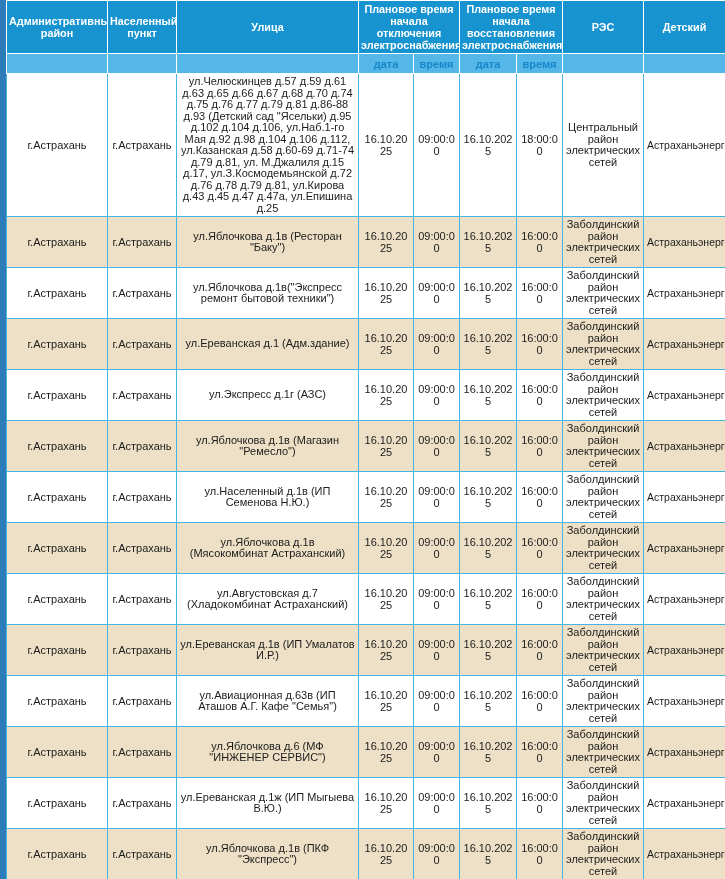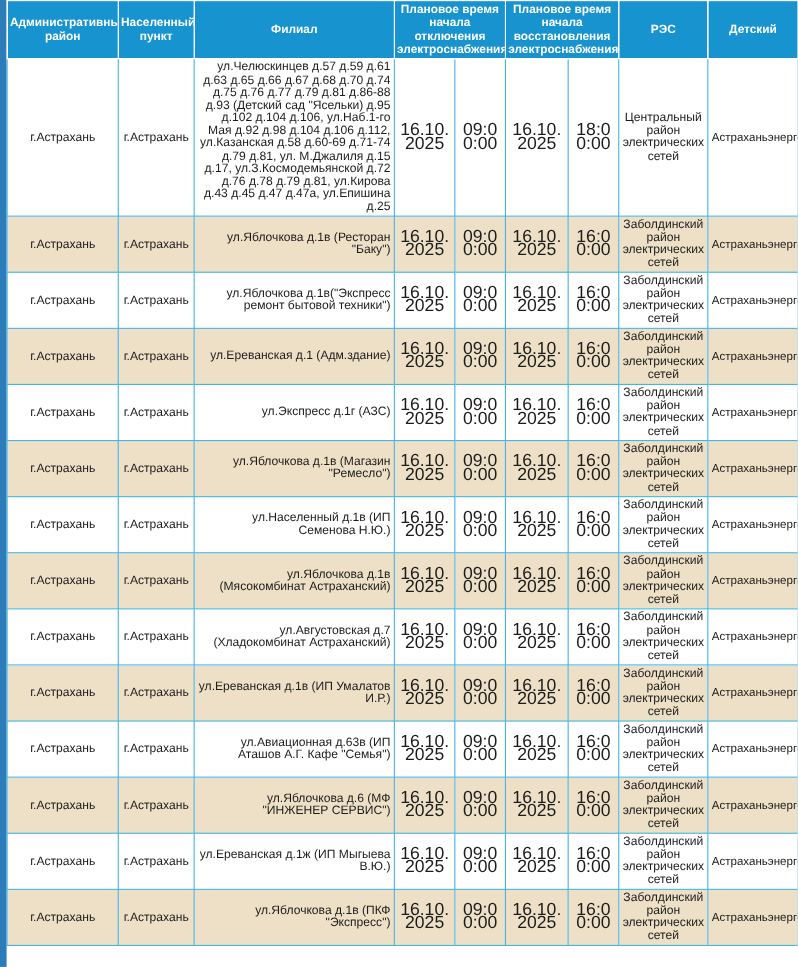--- a/index.html
+++ b/index.html
@@ -36,22 +36,22 @@
     height:20px;font-size:11px;font-weight:bold;padding:1px;
   }
   tbody td{
     border:1px solid var(--border);
     font-size:11px;line-height:12px;color:var(--text);
     text-align:center;vertical-align:middle;
     padding:2px 3px;height:50px;overflow:hidden;
     background:#fff;word-wrap:break-word;
   }
   tbody tr.shade td{background:var(--shade);}
-  td.c-street{line-height:11.5px;text-align:right;}
-  td.c-date,td.c-time{font-size:16px;}
+  td.c-street{line-height:11.5px;}
+  td.c-date,td.c-time{font-size:11px;}
   td.c-branch{font-size:10.5px;white-space:nowrap;}
   td.c-res{font-size:11px;line-height:11.5px;}
 </style>
 </head>
 <body>
 
 <div class="page">
   <div class="left-strip"></div>
   <table class="outage-table">
     <colgroup>
@@ -62,26 +62,37 @@
         <col style="width:46px">
         <col style="width:57px">
       <col style="width:46px">
         <col style="width:81px">
         <col style="width:82px">
     </colgroup>
     <thead>
       <tr class="head-row">
         <th>Административный район</th>
         <th>Населенный пункт</th>
-        <th>Филиал</th>
+        <th>Улица</th>
         <th colspan="2">Плановое время начала отключения электроснабжения</th>
         <th colspan="2">Плановое время начала восстановления электроснабжения</th>
         <th>РЭС</th>
         <th>Детский</th>
       </tr>
+      <tr class="subhead-row">
+        <th></th>
+        <th></th>
+        <th></th>
+        <th>дата</th>
+        <th>время</th>
+        <th>дата</th>
+        <th>время</th>
+        <th></th>
+        <th></th>
+      </tr>
     </thead>
     <tbody id="rows-body">
         <tr class="data-row">
     <td class="c-district">г.Астрахань</td>
     <td class="c-settlement">г.Астрахань</td>
     <td class="c-street">ул.Челюскинцев д.57 д.59 д.61 д.63 д.65 д.66 д.67 д.68 д.70 д.74 д.75 д.76 д.77 д.79 д.81 д.86-88 д.93 (Детский сад "Ясельки) д.95 д.102 д.104 д.106, ул.Наб.1-го Мая д.92 д.98 д.104 д.106 д.112, ул.Казанская д.58 д.60-69 д.71-74 д.79 д.81, ул. М.Джалиля д.15 д.17, ул.З.Космодемьянской д.72 д.76 д.78 д.79 д.81, ул.Кирова д.43 д.45 д.47 д.47а, ул.Епишина д.25</td>
     <td class="c-date">16.10.2025</td>
     <td class="c-time">09:00:00</td>
     <td class="c-date">16.10.2025</td>
     <td class="c-time">18:00:00</td>

